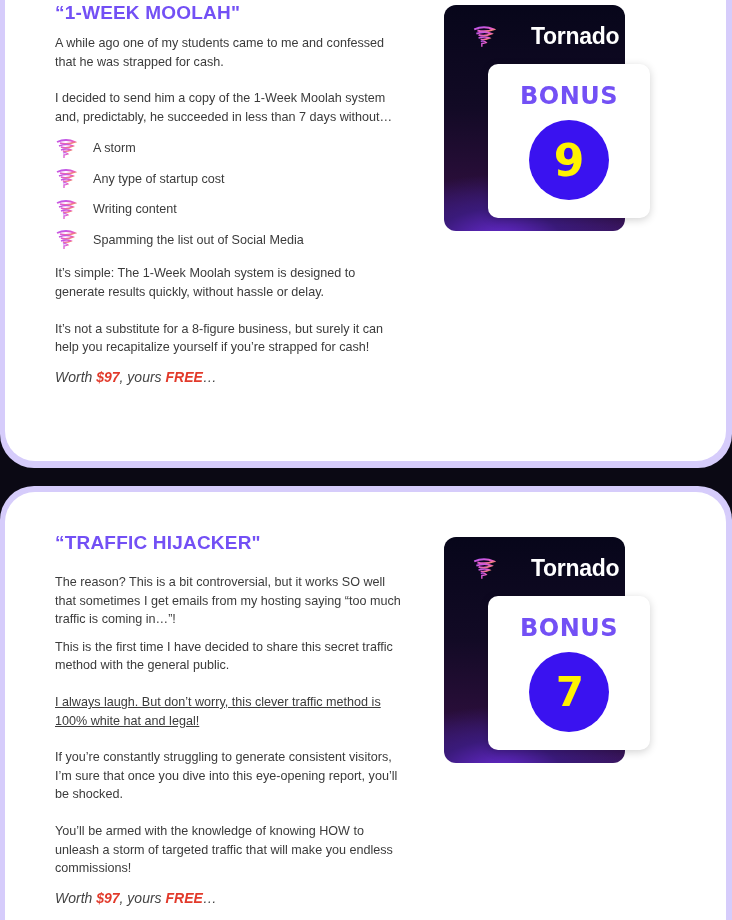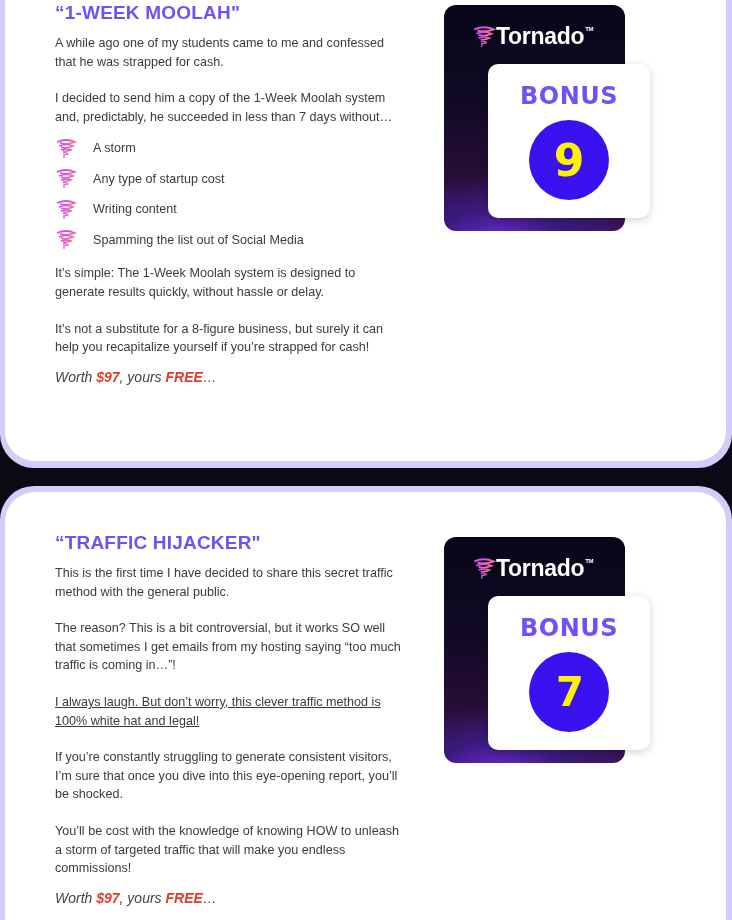--- a/index.html
+++ b/index.html
@@ -14,21 +14,21 @@
   .title{color:#7350f5;font-weight:bold;font-size:19px;letter-spacing:0.2px;margin:0;line-height:24px;}
   .para{margin:0;}
   .list{list-style:none;padding:0;margin:0;}
   .list li{display:flex;align-items:center;height:30.5px;}
   .list .ico{width:22px;height:20px;margin-right:16px;display:inline-block;}
   .worth{font-style:italic;font-size:14px;color:#444;}
   .worth b{color:#e23a2b;font-weight:bold;}
   .bonus-img{position:absolute;left:444px;width:181px;height:226px;border-radius:12px;overflow:hidden;
     background:radial-gradient(ellipse 120% 50% at 30% 105%,#6a2bd6 0%,#3a1a7a 30%,transparent 60%),
                linear-gradient(180deg,#07061a 0%,#120a25 45%,#2a0e3a 80%,#3a1660 100%);}
-  .brand{position:absolute;left:28px;top:18px;color:#fff;font-weight:bold;font-size:23px;display:flex;align-items:center;letter-spacing:-0.3px;}
+  .brand{position:absolute;left:28px;top:18px;color:#fff;font-weight:bold;font-size:23px;display:flex;align-items:center;letter-spacing:-0.3px;gap:35px;}
   .brand .tm{font-size:6px;vertical-align:top;margin-left:1px;position:relative;top:-8px;}
   .bonus-box{position:absolute;left:488px;width:162px;height:154px;background:#fff;border-radius:10px;box-shadow:0 2px 8px rgba(0,0,0,0.18);text-align:center;}
   .bonus-word{color:#7350f5;font-weight:900;font-size:24px;letter-spacing:0.5px;margin-top:14px;line-height:36px;font-family:"DejaVu Sans",sans-serif;}
   .bonus-circle{width:80px;height:80px;border-radius:50%;background:#3a12f0;margin:6px auto 0;display:flex;align-items:center;justify-content:center;color:#fff200;font-weight:900;font-size:44px;font-family:"DejaVu Sans",sans-serif;}
   .bonus-circle.two{font-size:40px;letter-spacing:-2px;}
 </style>
 </head>
 <body>
 
 <svg width="0" height="0" style="position:absolute">
@@ -99,25 +99,25 @@
   <div class="bonus-word">BONUS</div>
   <div class="bonus-circle">9</div>
 </div>
 
 <section id="card2" class="card">
   <div class="card-inner"></div>
 </section>
 
 <div class="content" style="top:531px;">
   <h2 class="title">“TRAFFIC HIJACKER"</h2>
+  <p class="para" style="margin-top:18px;">The reason? This is a bit controversial, but it works SO well that sometimes I get emails from my hosting saying “too much traffic is coming in…”!</p>
   <p class="para" style="margin-top:9px;">This is the first time I have decided to share this secret traffic method with the general public.</p>
-  <p class="para" style="margin-top:18px;">The reason? This is a bit controversial, but it works SO well that sometimes I get emails from my hosting saying “too much traffic is coming in…”!</p>
   <p class="para" style="margin-top:18px;text-decoration:underline;">I always laugh. But don’t worry, this clever traffic method is 100% white hat and legal!</p>
   <p class="para" style="margin-top:18px;">If you’re constantly struggling to generate consistent visitors, I’m sure that once you dive into this eye-opening report, you’ll be shocked.</p>
-  <p class="para" style="margin-top:18px;">You’ll be cost with the knowledge of knowing HOW to unleash a storm of targeted traffic that will make you endless commissions!</p>
+  <p class="para" style="margin-top:18px;">You’ll be armed with the knowledge of knowing HOW to unleash a storm of targeted traffic that will make you endless commissions!</p>
   <p class="para worth" style="margin-top:11px;"><span>Worth </span><b>$97</b><span>, yours </span><b>FREE</b><span>…</span></p>
 </div>
 
 <div class="bonus-img" style="top:537px;">
   <div class="brand">
     <svg width="24" height="22">
         <use href="#tornado"></use>
       </svg>
     <span>Tornado</span>
       <span class="tm">TM</span>

